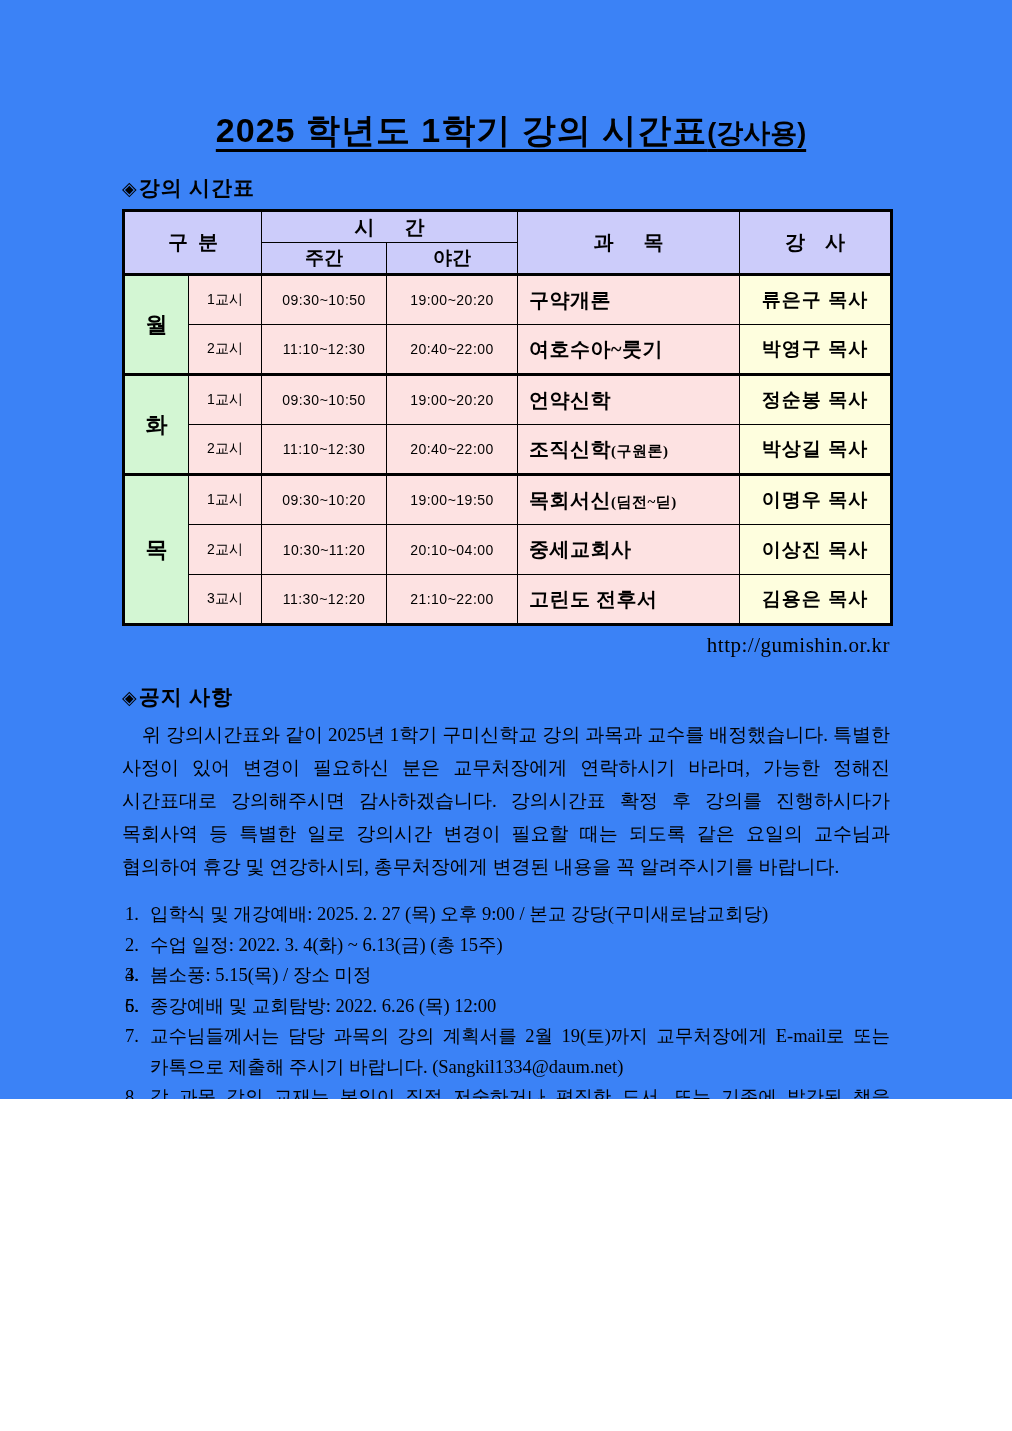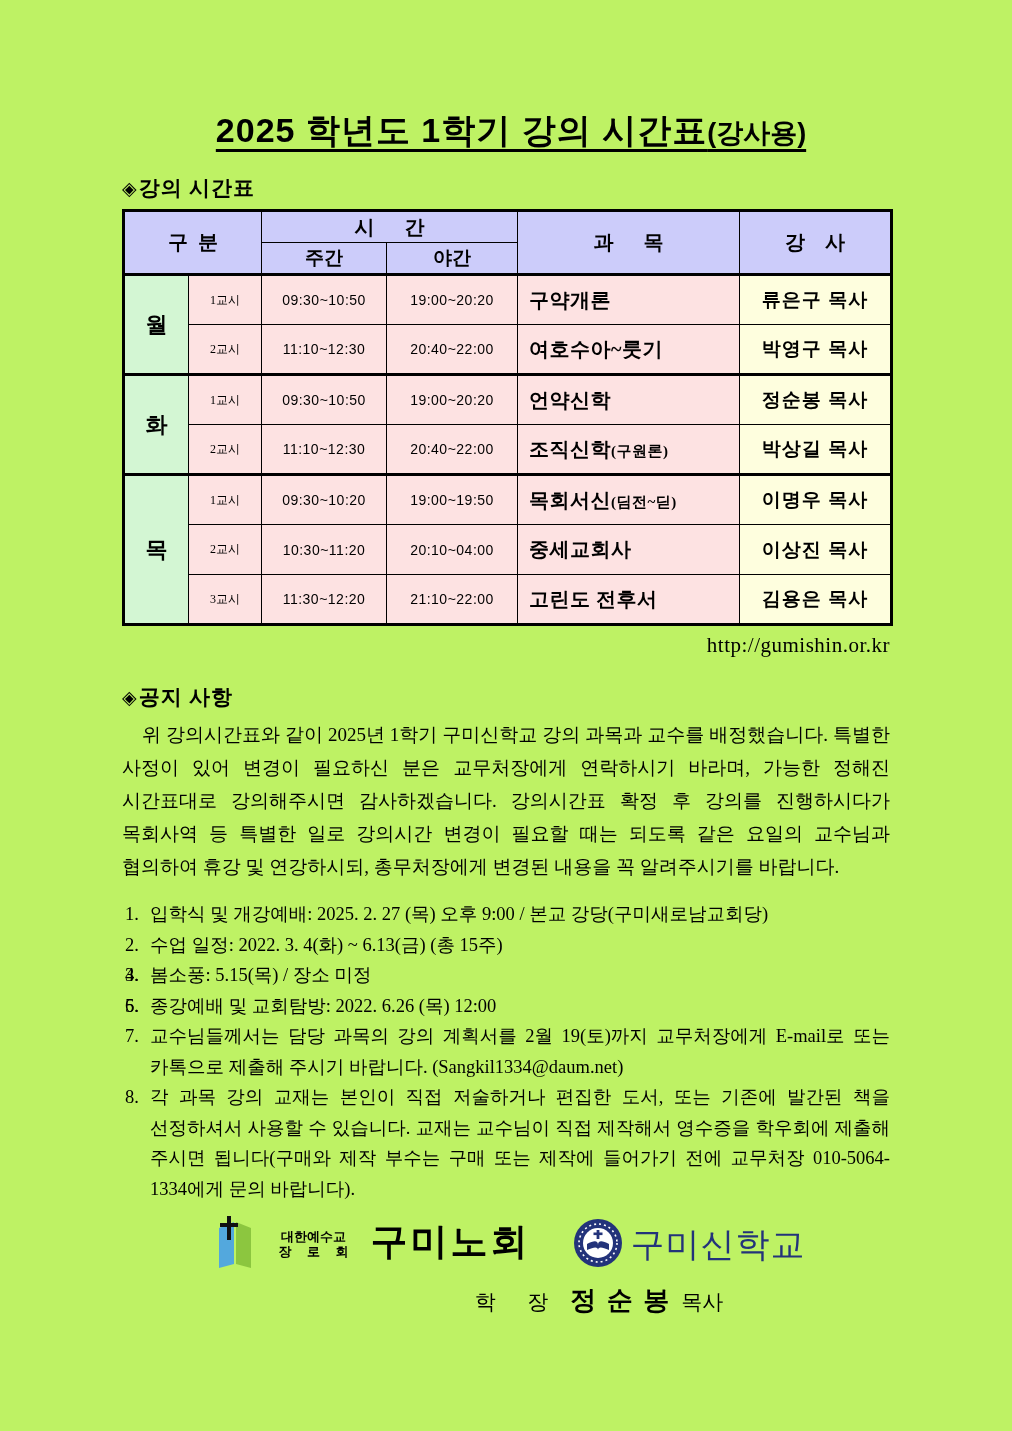--- a/index.html
+++ b/index.html
@@ -3,21 +3,21 @@
 <meta charset="utf-8">
 <style>
   :root{
     --header_bg:#CCCCFA; --day_bg:#D3F6D3; --cell_pink:#FDE2E2;
     --instructor_bg:#FEFEDE; --border:#000000; --logo_blue:#53A8DD;
     --logo_green:#8CC63F; --navy:#23337A;
   }
   *{box-sizing:border-box;margin:0;padding:0;}
   html,body{background:#fff;}
   body{font-family:"Liberation Serif","DejaVu Serif",serif;color:#000;}
-  .page{width:1012px;height:1431px;padding:112px 112px 0 122px;background:#bef264;overflow:hidden;}
+  .page{width:1012px;height:1099px;padding:112px 112px 0 122px;background:#3b82f6;overflow:hidden;}
   .pre{white-space:pre;}
 
   
   .title{text-align:center;font-family:"Liberation Sans","DejaVu Sans",sans-serif;
     font-weight:bold;text-decoration:underline;text-decoration-thickness:3px;
     text-underline-offset:7px;line-height:1.1;}
   .title-main{font-size:34px;letter-spacing:1px;}
   .title-suffix{font-size:27px;}
 
   
@@ -25,21 +25,21 @@
   .section-heading .bullet{font-size:19px;margin-right:1px;}
 
   
   table.timetable{width:768px;border-collapse:collapse;table-layout:fixed;border:3px solid var(--border);}
   .timetable th,.timetable td{border:1px solid var(--border);text-align:center;vertical-align:middle;overflow:hidden;}
   .timetable thead th{background:var(--header_bg);font-size:20px;font-weight:bold;height:32px;white-space:pre;}
   .timetable thead tr.subhead th{height:32px;font-size:19px;margin-top:24px;}
   .timetable tbody tr{height:50px;}
   .timetable tbody tr.group-start td{border-top:3px solid var(--border);}
   td.day{background:var(--day_bg);font-size:22px;font-weight:bold;}
-  td.period{background:var(--cell_pink);font-family:Liberation Serif, serif;font-size:12px;}
+  td.period{background:var(--cell_pink);font-family:Liberation Sans, sans-serif;font-size:14px;}
   td.time{background:var(--cell_pink);font-family:"Liberation Sans","DejaVu Sans",sans-serif;font-size:14px;letter-spacing:.5px;}
   td.subject{background:var(--cell_pink);text-align:left;padding-left:11px;font-size:20px;font-weight:bold;letter-spacing:.5px;}
   td.subject .note{font-size:15px;font-weight:bold;}
   td.instructor{background:var(--instructor_bg);font-family:"Liberation Sans","DejaVu Sans",sans-serif;font-size:19px;font-weight:bold;letter-spacing:1px;}
 
   .site-url{width:768px;text-align:right;font-size:21px;margin-top:7px;letter-spacing:.5px;}
 
   
   .notice-paragraph{width:768px;font-size:19px;line-height:33px;text-align:justify;text-indent:1.05em;margin-top:4px;word-break:keep-all;}
   ol.notice-list{list-style:none;margin-top:16px;width:768px;}

